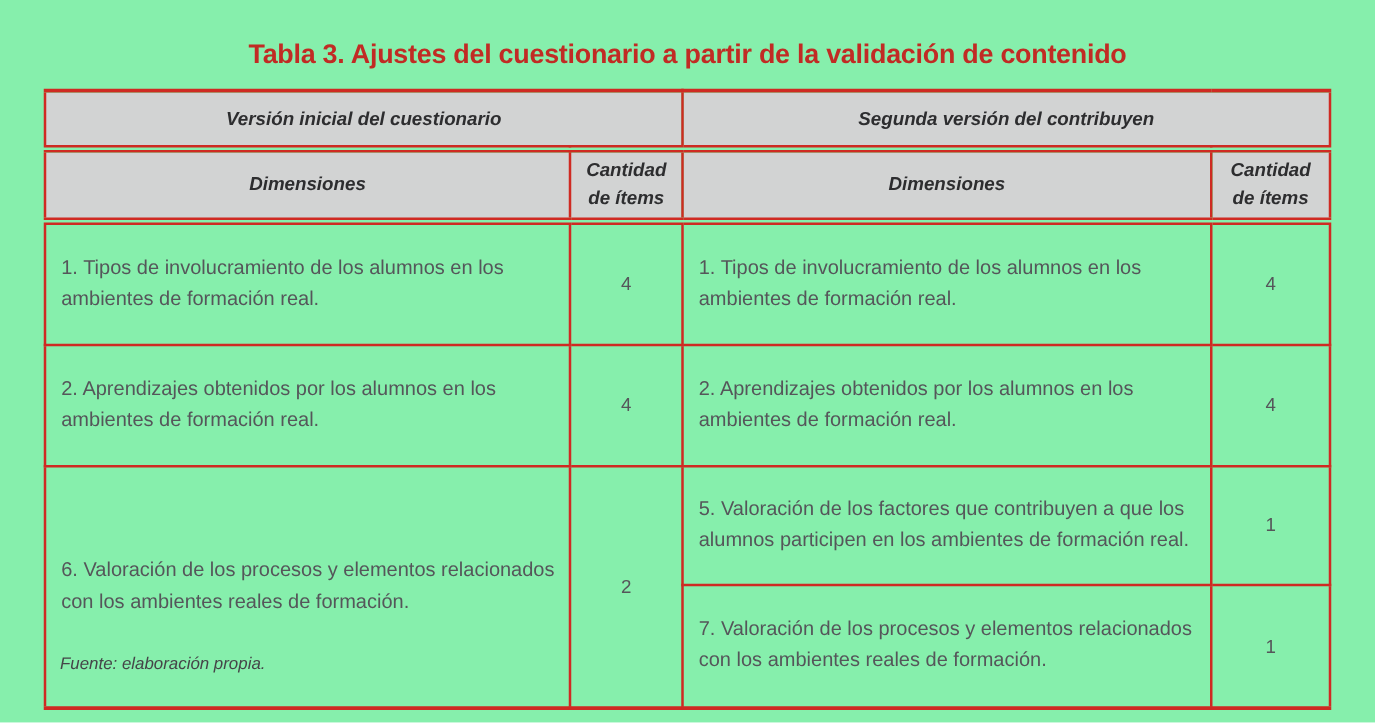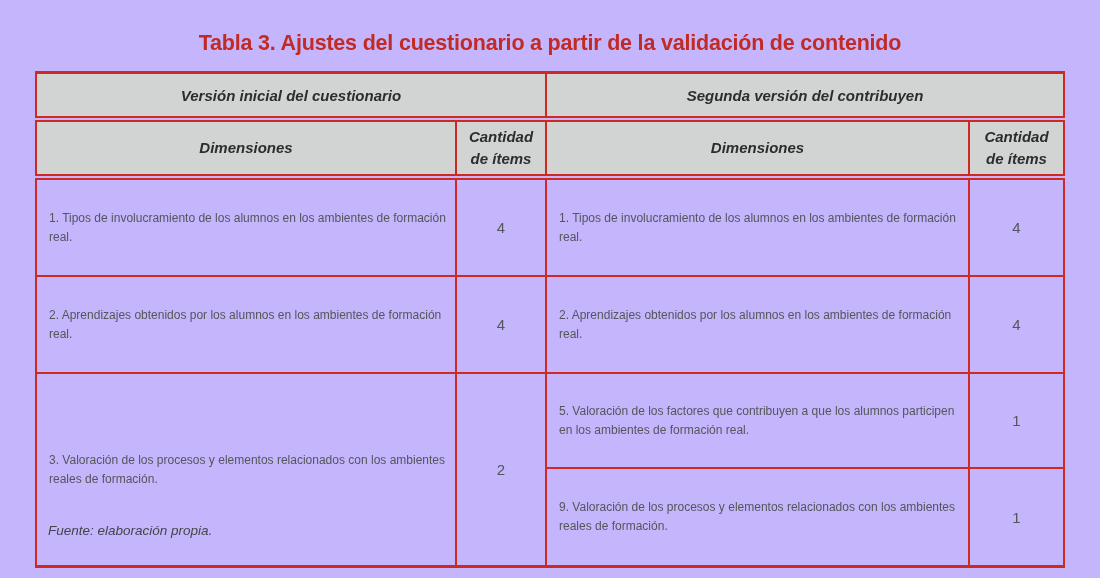--- a/index.html
+++ b/index.html
@@ -8,21 +8,21 @@
     background: #ffffff;
     width: 1100px;
     height: 578px;
     overflow: hidden;
     font-family: "Liberation Sans", "DejaVu Sans", sans-serif;
   }
   .canvas {
     position: relative;
     width: 1100px;
     height: 578px;
-    background: #c4b5fd;
+    background: #86efac;
   }
   .title {
     position: absolute;
     top: 31px;
     left: 0;
     width: 1100px;
     margin: 0;
     text-align: center;
     font-size: 21.5px;
     font-weight: bold;
@@ -60,21 +60,21 @@
     font-size: 15px;
     font-weight: bold;
     font-style: italic;
     color: #2d2d2f;
     line-height: 1.45;
     border-bottom: 6px double #cf2a22;
     padding: 0 6px;
   }
   td.dim {
     text-align: left;
-    font-size: 12px;
+    font-size: 16px;
     line-height: 1.55;
     color: #55565a;
     padding: 6px 5px 6px 12px;
   }
   td.num {
     text-align: center;
     font-size: 15px;
     color: #55565a;
     padding: 0;
   }
@@ -124,27 +124,27 @@
         <td class="dim">1. Tipos de involucramiento de los alumnos en los ambientes de formación real.</td>
         <td class="num">4</td>
       </tr>
       <tr class="body-row-2">
         <td class="dim">2. Aprendizajes obtenidos por los alumnos en los ambientes de formación real.</td>
         <td class="num">4</td>
         <td class="dim">2. Aprendizajes obtenidos por los alumnos en los ambientes de formación real.</td>
         <td class="num">4</td>
       </tr>
       <tr class="body-row-3">
-        <td class="dim" rowspan="2">3. Valoración de los procesos y elementos relacionados con los ambientes reales de formación.</td>
+        <td class="dim" rowspan="2">6. Valoración de los procesos y elementos relacionados con los ambientes reales de formación.</td>
         <td class="num" rowspan="2">2</td>
         <td class="dim">5. Valoración de los factores que contribuyen a que los alumnos participen en los ambientes de formación real.</td>
         <td class="num">1</td>
       </tr>
       <tr class="body-row-4">
-        <td class="dim">9. Valoración de los procesos y elementos relacionados con los ambientes reales de formación.</td>
+        <td class="dim">7. Valoración de los procesos y elementos relacionados con los ambientes reales de formación.</td>
         <td class="num">1</td>
       </tr>
     </tbody>
   </table>
 
   <p class="source-note">Fuente: elaboración propia.</p>
 
 </div>
 
 </body></html>

